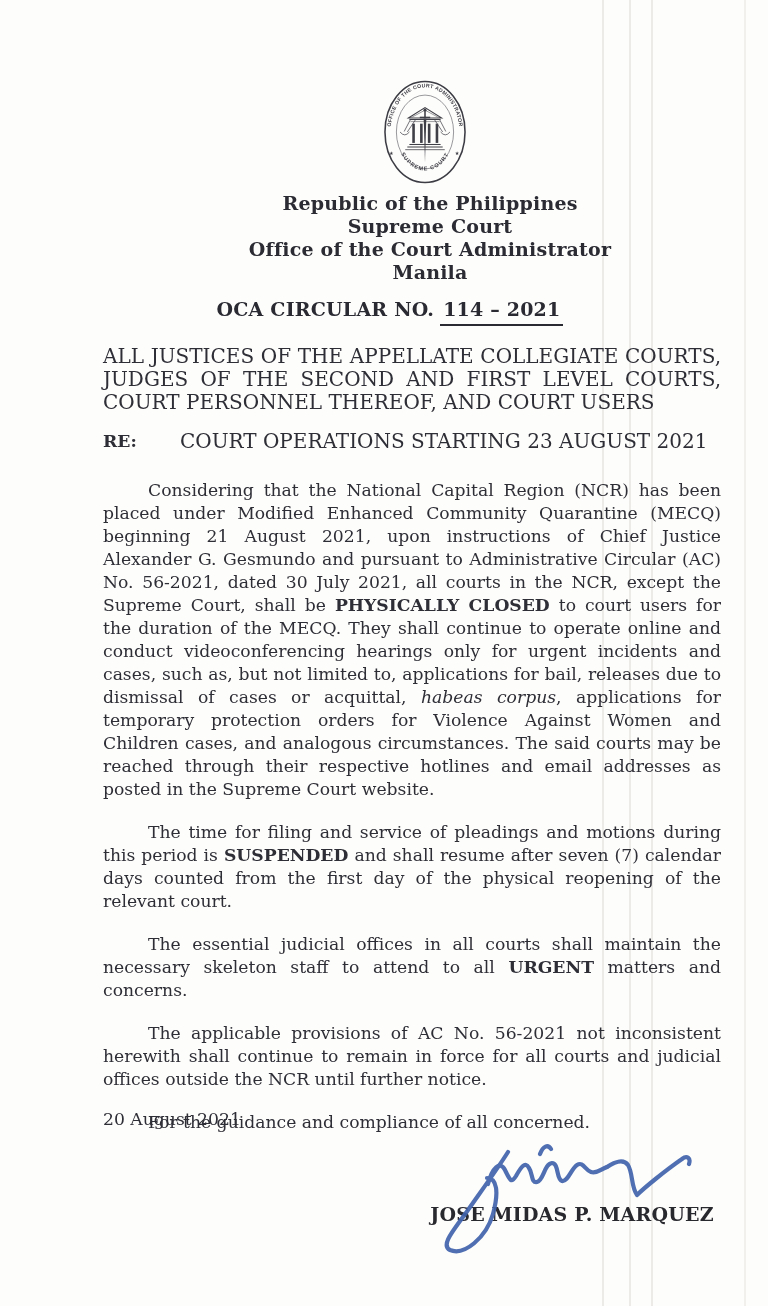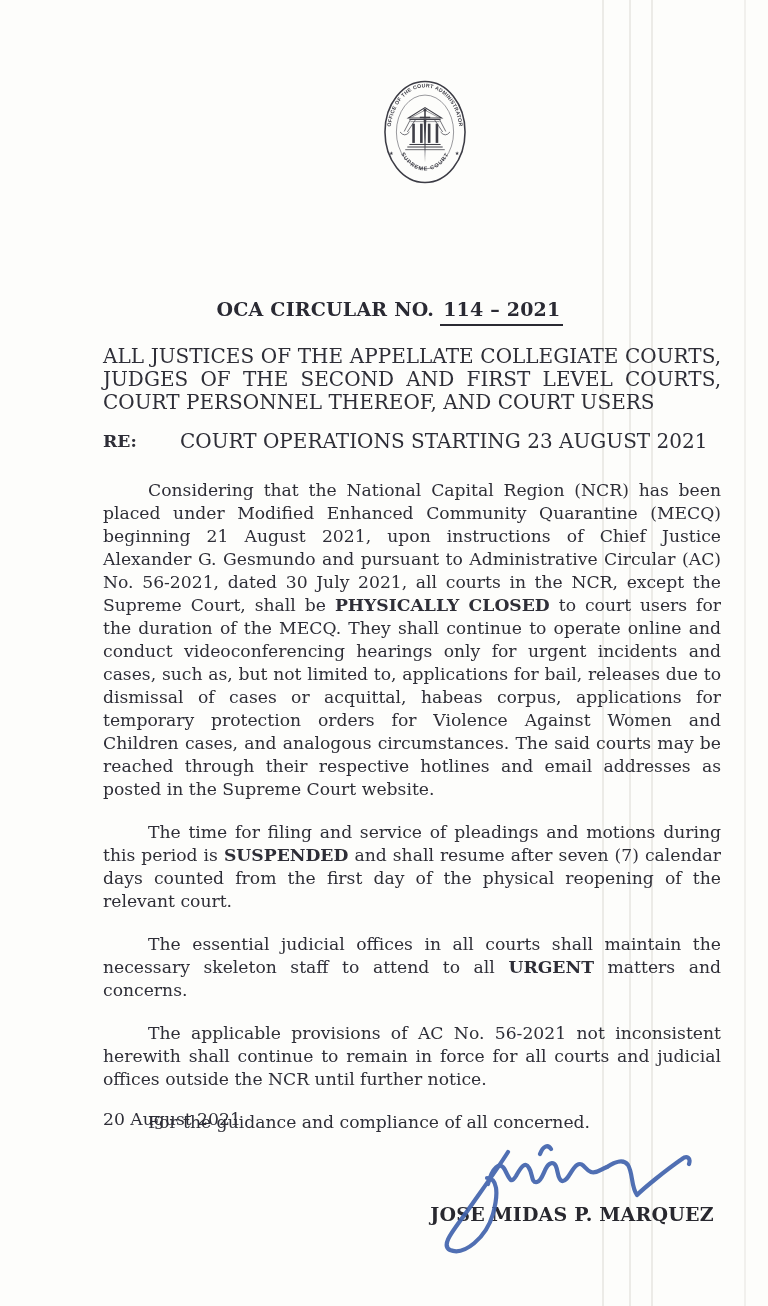--- a/index.html
+++ b/index.html
@@ -39,21 +39,21 @@
   .addr-row{display:flex;margin-bottom:16px;}
   .addr-label{width:77px;flex:none;font-weight:bold;font-size:17.2px;line-height:23px;}
   .addr-text{flex:1;font-size:20px;line-height:23px;text-align:justify;}
 
   .bodytext{
     position:absolute;left:103px;top:479px;width:618px;
     font-size:17.2px;line-height:23px;text-align:justify;
   }
   .bodytext p{margin:0 0 20px 0;text-indent:45px;}
   .bodytext .b{font-weight:bold;}
-  .bodytext .i{}
+  .bodytext .i{font-style:italic;}
 
   .date-line{position:absolute;left:103px;top:1109px;font-size:17.2px;}
 
   .sig-svg{position:absolute;left:428px;top:1138px;width:300px;height:118px;z-index:3;}
   .sig-name{
     position:absolute;left:420px;top:1203px;width:304px;z-index:2;
     text-align:center;font-weight:bold;font-size:19px;letter-spacing:.2px;color:#28282f;
   }
   .sig-title{
     position:absolute;left:420px;top:1228px;width:304px;z-index:2;
@@ -112,20 +112,26 @@
 
       <g stroke="#3f3f47">
         <circle cx="80" cy="58" r="2.5" fill="#3f3f47"></circle>
         <line x1="80" y1="60" x2="80" y2="72" stroke-width="3"></line>
         <line x1="70" y1="72" x2="90" y2="72" stroke-width="3"></line>
         <path d="M 77.5,74 L 82.5,74 L 80,158 Z" fill="#3f3f47" stroke="none"></path>
       </g>
     </svg>
   </div>
 
+  <div class="letterhead">
+    <div class="lh-line">Republic of the Philippines</div>
+    <div class="lh-line">Supreme Court</div>
+    <div class="lh-line">Office of the Court Administrator</div>
+    <div class="lh-line">Manila</div>
+  </div>
 
   <div class="title">
     <span>OCA CIRCULAR NO.</span><span class="num">114 – 2021</span>
   </div>
 
   <div class="addr">
     <div class="addr-row">
       <div class="addr-text">ALL JUSTICES OF THE APPELLATE COLLEGIATE COURTS, JUDGES OF THE SECOND AND FIRST LEVEL COURTS, COURT PERSONNEL THEREOF, AND COURT USERS</div>
     </div>
     <div class="addr-row">

